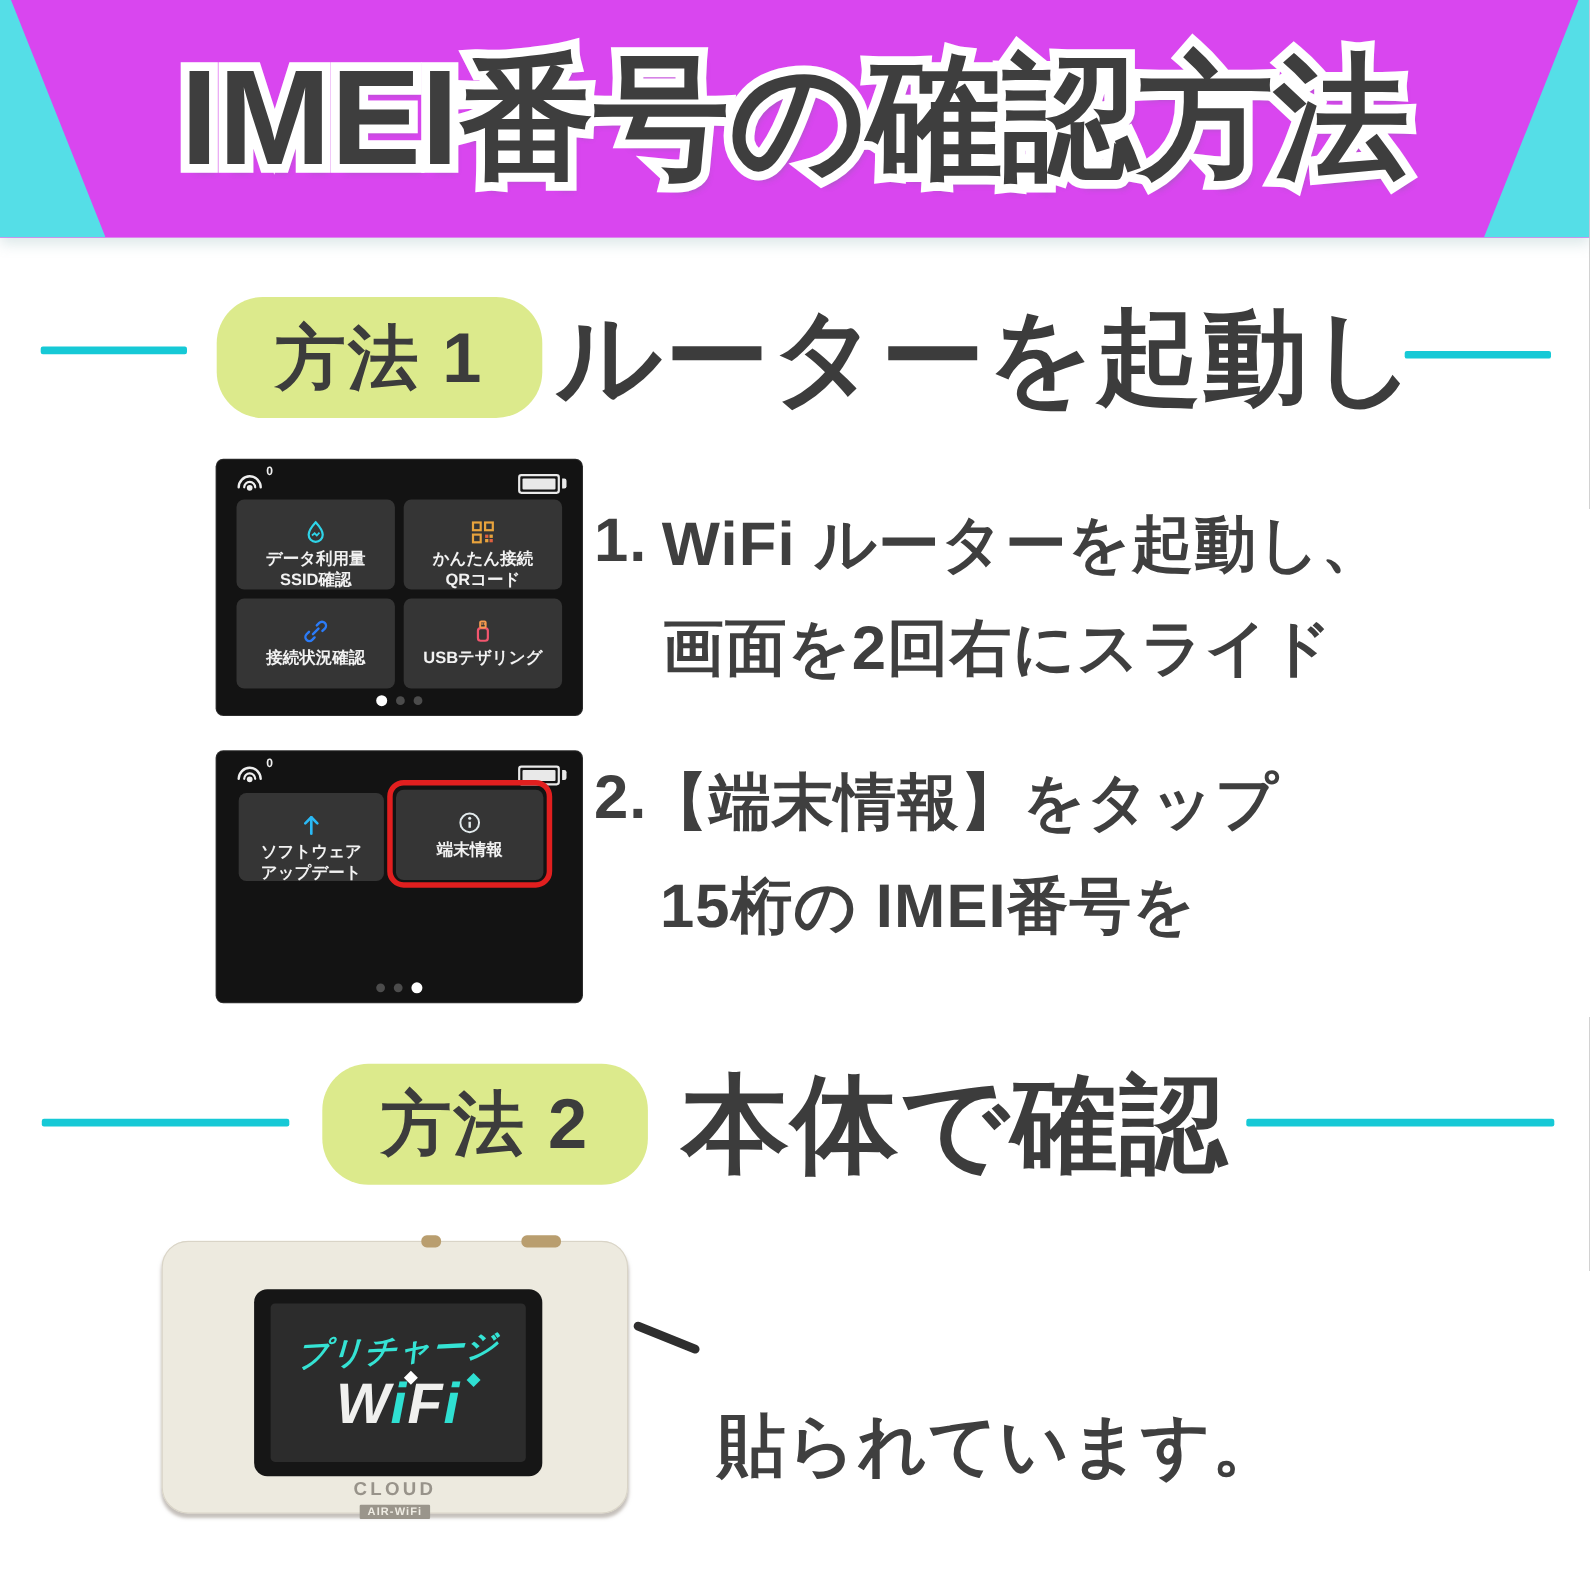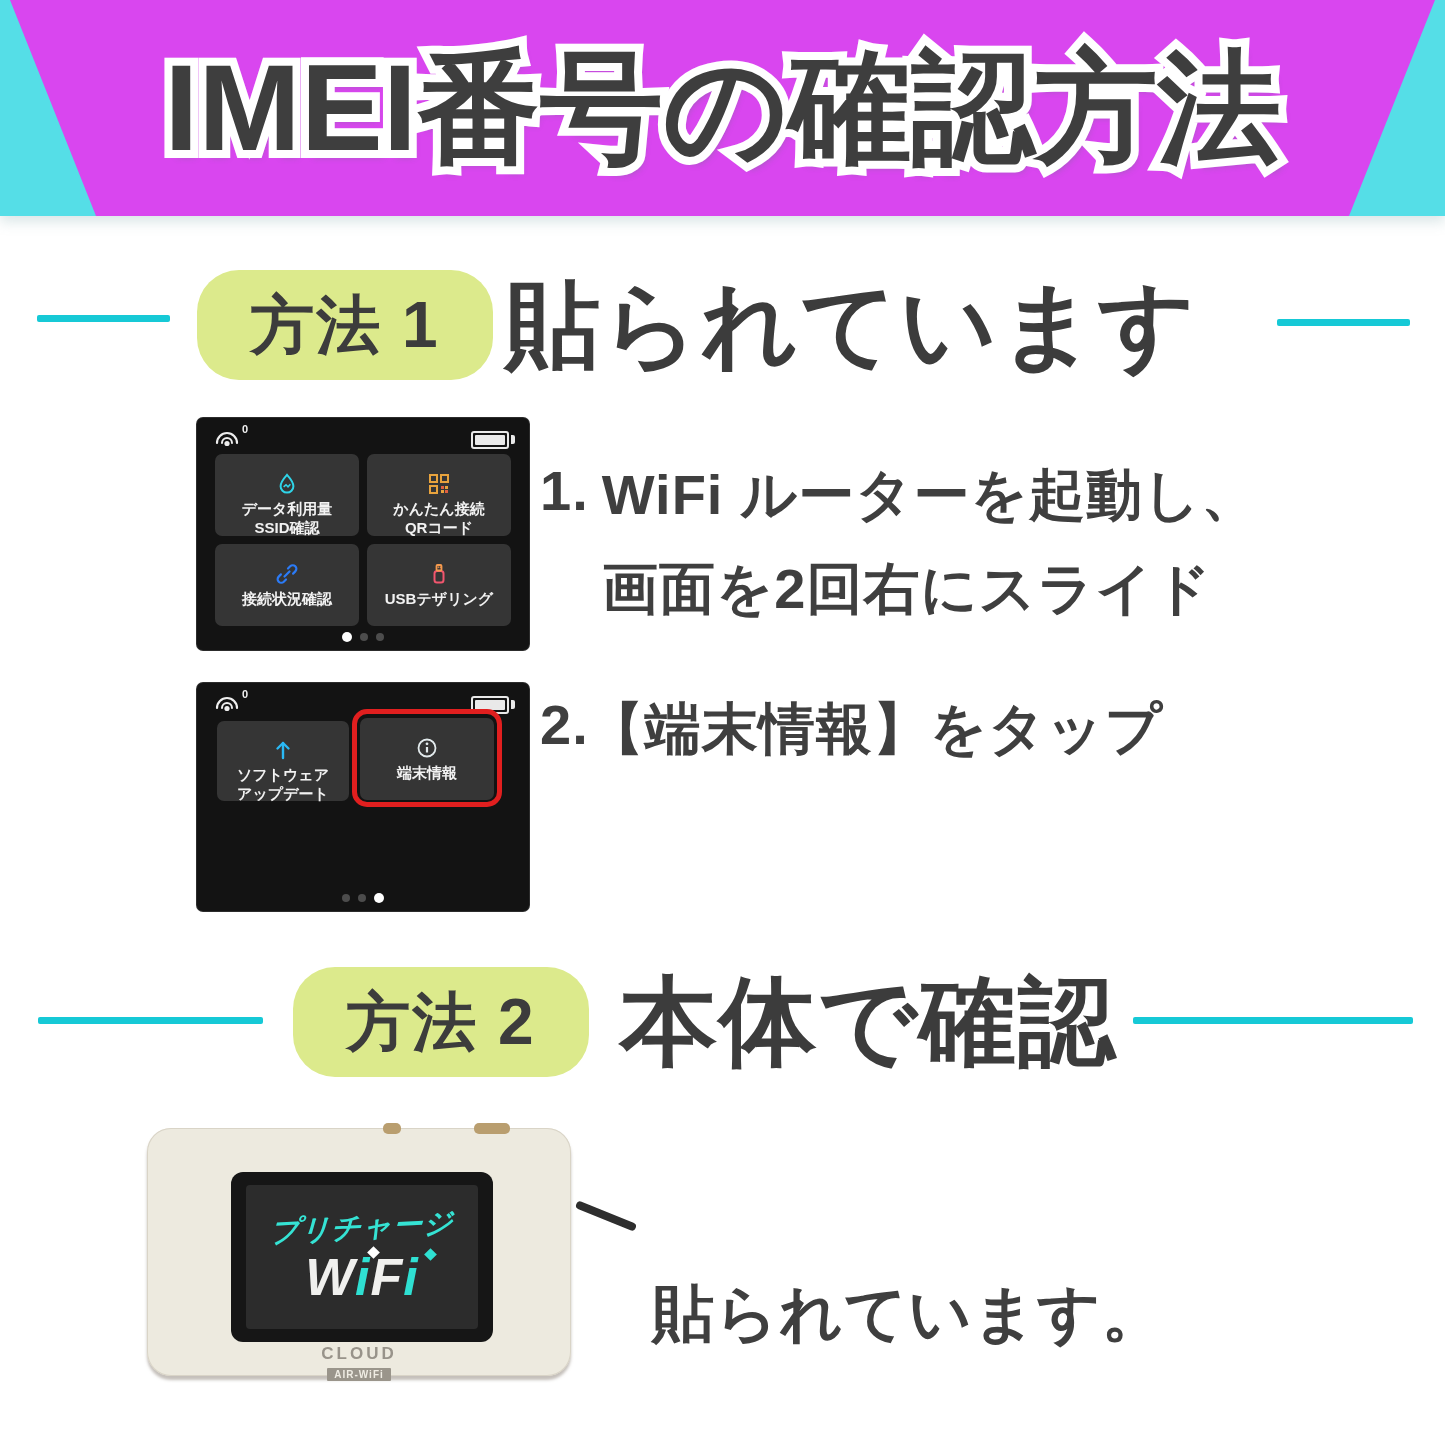--- a/index.html
+++ b/index.html
@@ -118,21 +118,21 @@
     <div class="title-wrap">
       <span class="title-layer title-stroke">IMEI番号の確認方法</span>
       <span class="title-layer">IMEI番号の確認方法</span>
     </div>
   </div>
 
   <span class="dash dash-m1-left"></span>
   <div class="pill pill-m1">
     <span>方法 1</span>
   </div>
-  <h2 class="section-title title-m1">貼られています</h2>
+  <h2 class="section-title title-m1">ルーターを起動し</h2>
   <span class="dash dash-m1-right"></span>
 
   <div class="screen screen1">
     <svg class="signal" viewBox="0 0 28 24">
       <path d="M4 16 a10 10 0 0 1 20 0" fill="none" stroke="#eeeeee" stroke-width="2.2" stroke-linecap="round"></path>
       <path d="M9 16 a5 5 0 0 1 10 0" fill="none" stroke="#eeeeee" stroke-width="2" stroke-linecap="round"></path>
       <circle cx="14" cy="16.5" r="2.6" fill="#eeeeee"></circle>
     </svg>
     <span class="signal-badge">0</span>
     <div class="battery">
@@ -229,20 +229,23 @@
   <div class="step-line s1l1">
     <span>1.</span>
     <span>WiFi ルーターを起動し、</span>
   </div>
   <div class="step-line s1l2">
     <span>画面を2回右にスライド</span>
   </div>
   <div class="step-line s2l1">
     <span>2.</span>
     <span style="margin-left:-14px;">【端末情報】をタップ</span>
+  </div>
+  <div class="step-line s2l2">
+    <span>15桁の IMEI番号を</span>
   </div>
 
   <span class="dash dash-m2-left"></span>
   <div class="pill pill-m2">
     <span>方法 2</span>
   </div>
   <h2 class="section-title title-m2">本体で確認</h2>
   <span class="dash dash-m2-right"></span>
 
   <div class="device">

